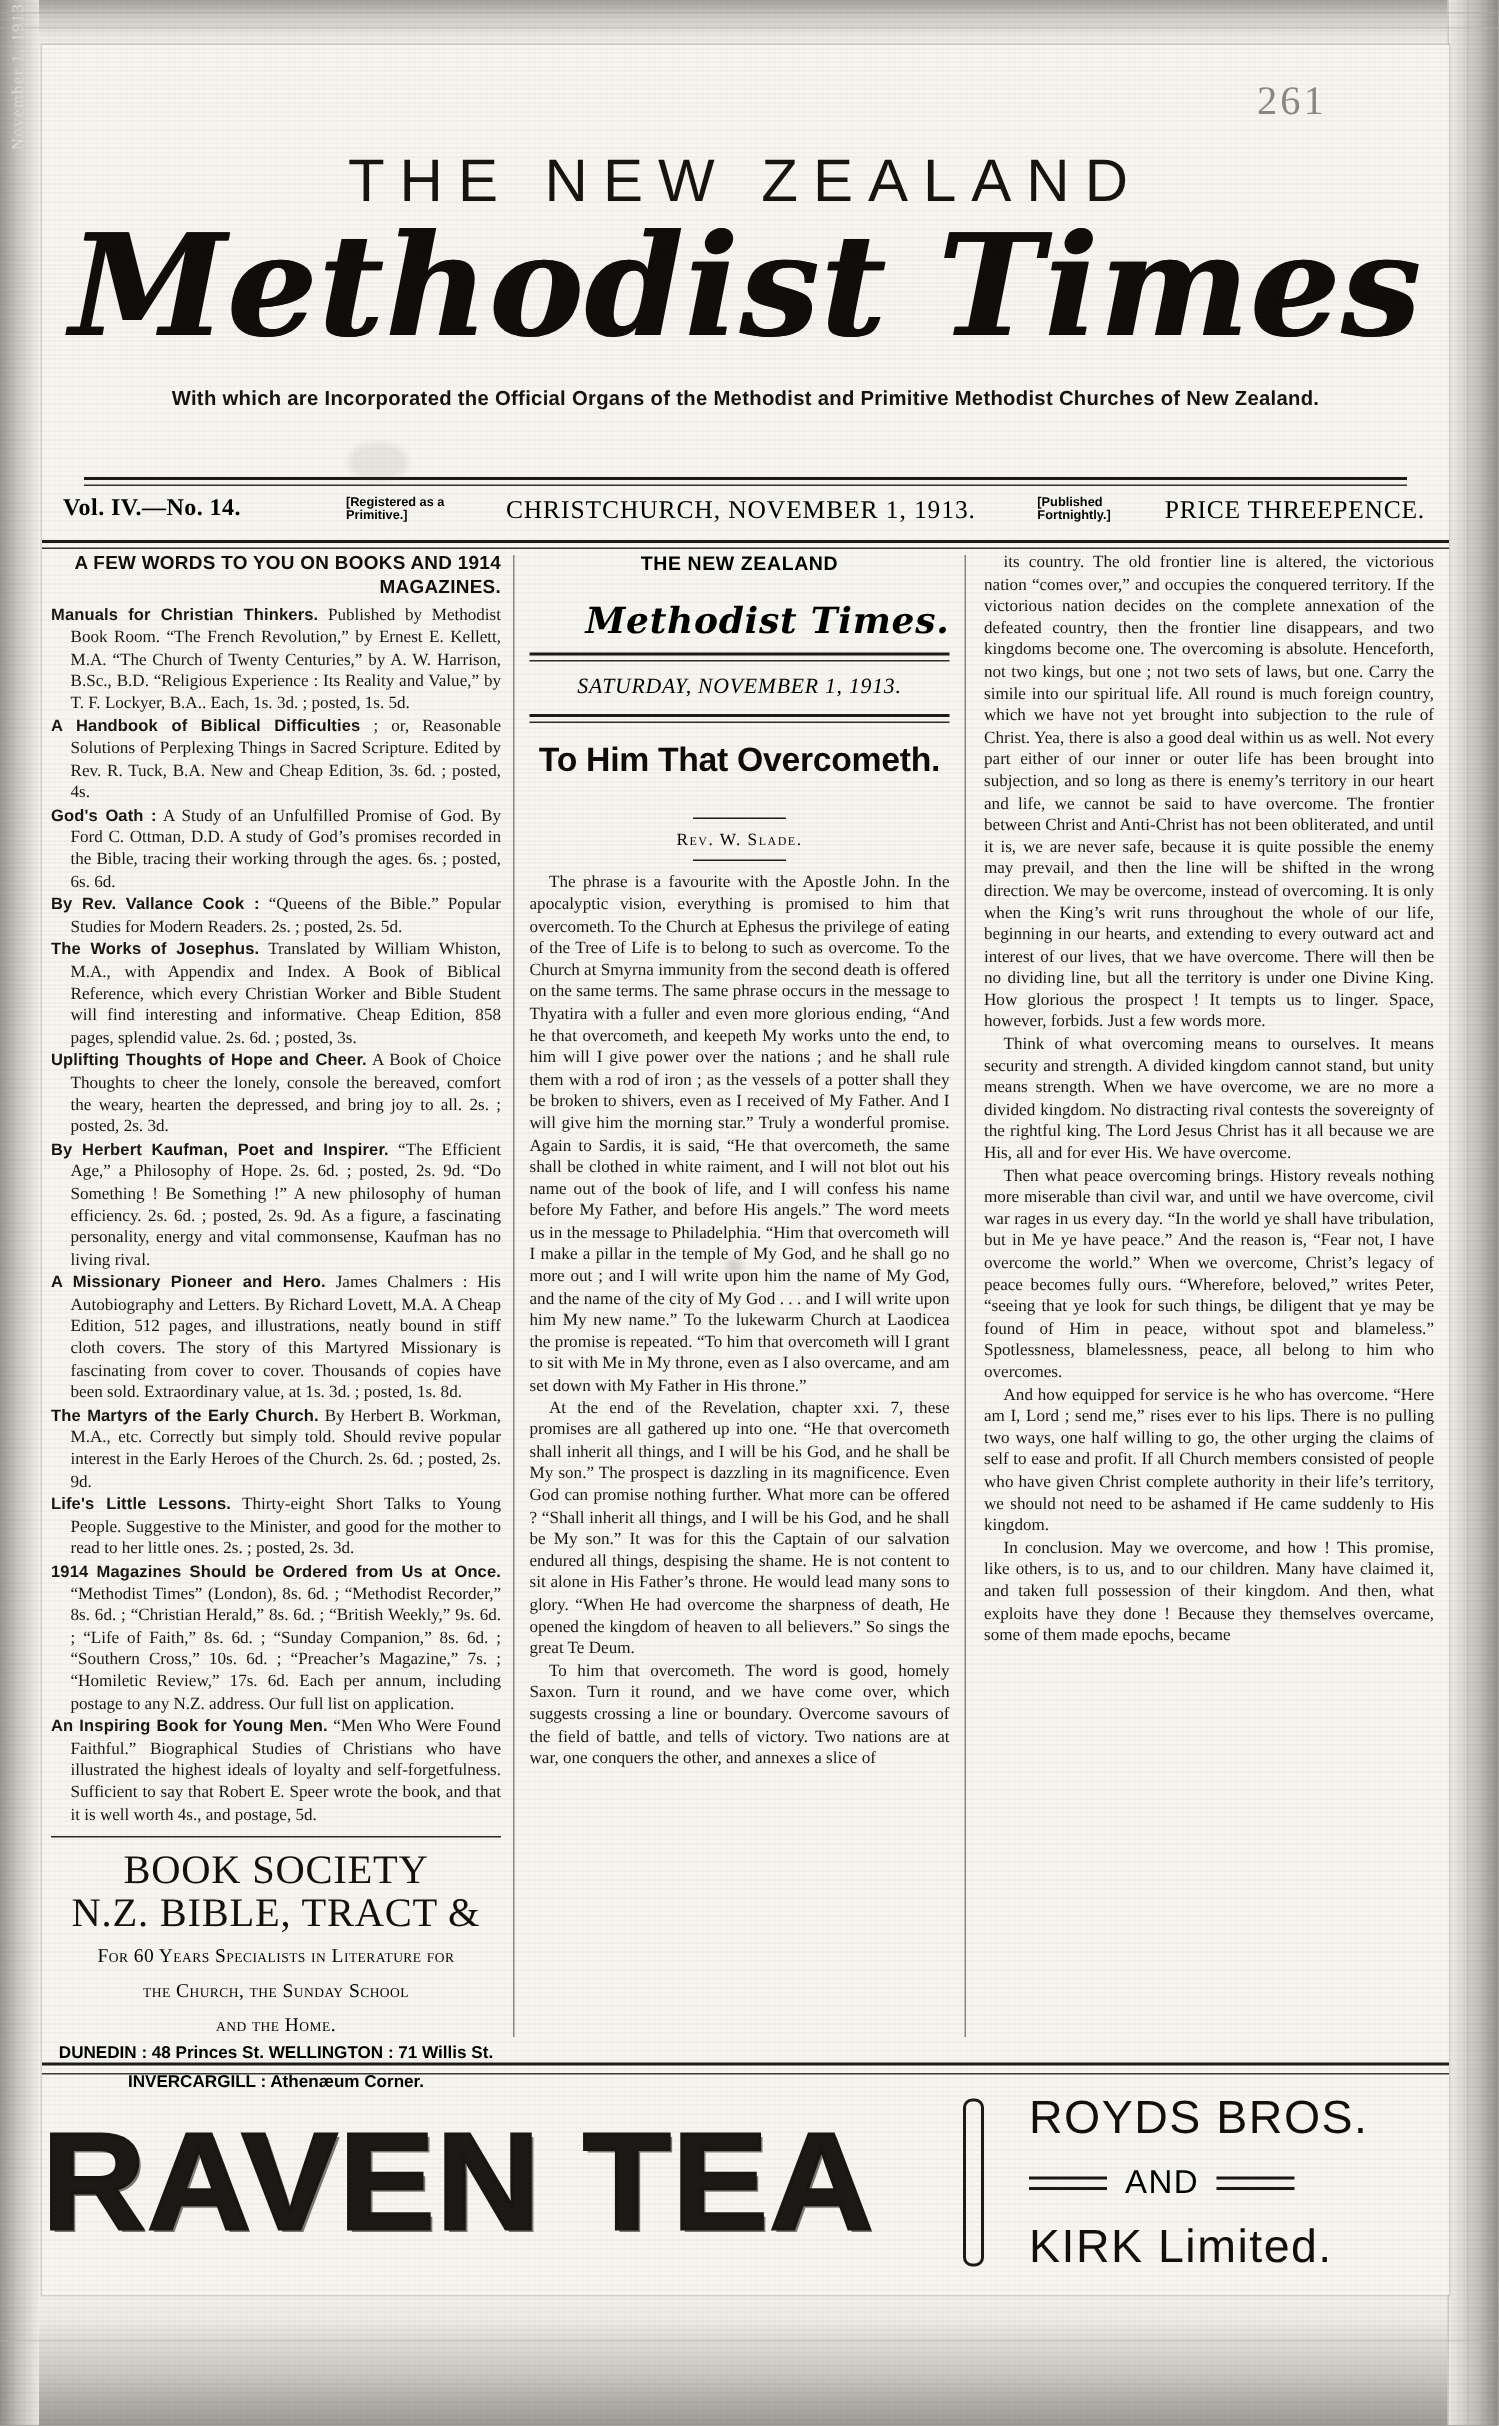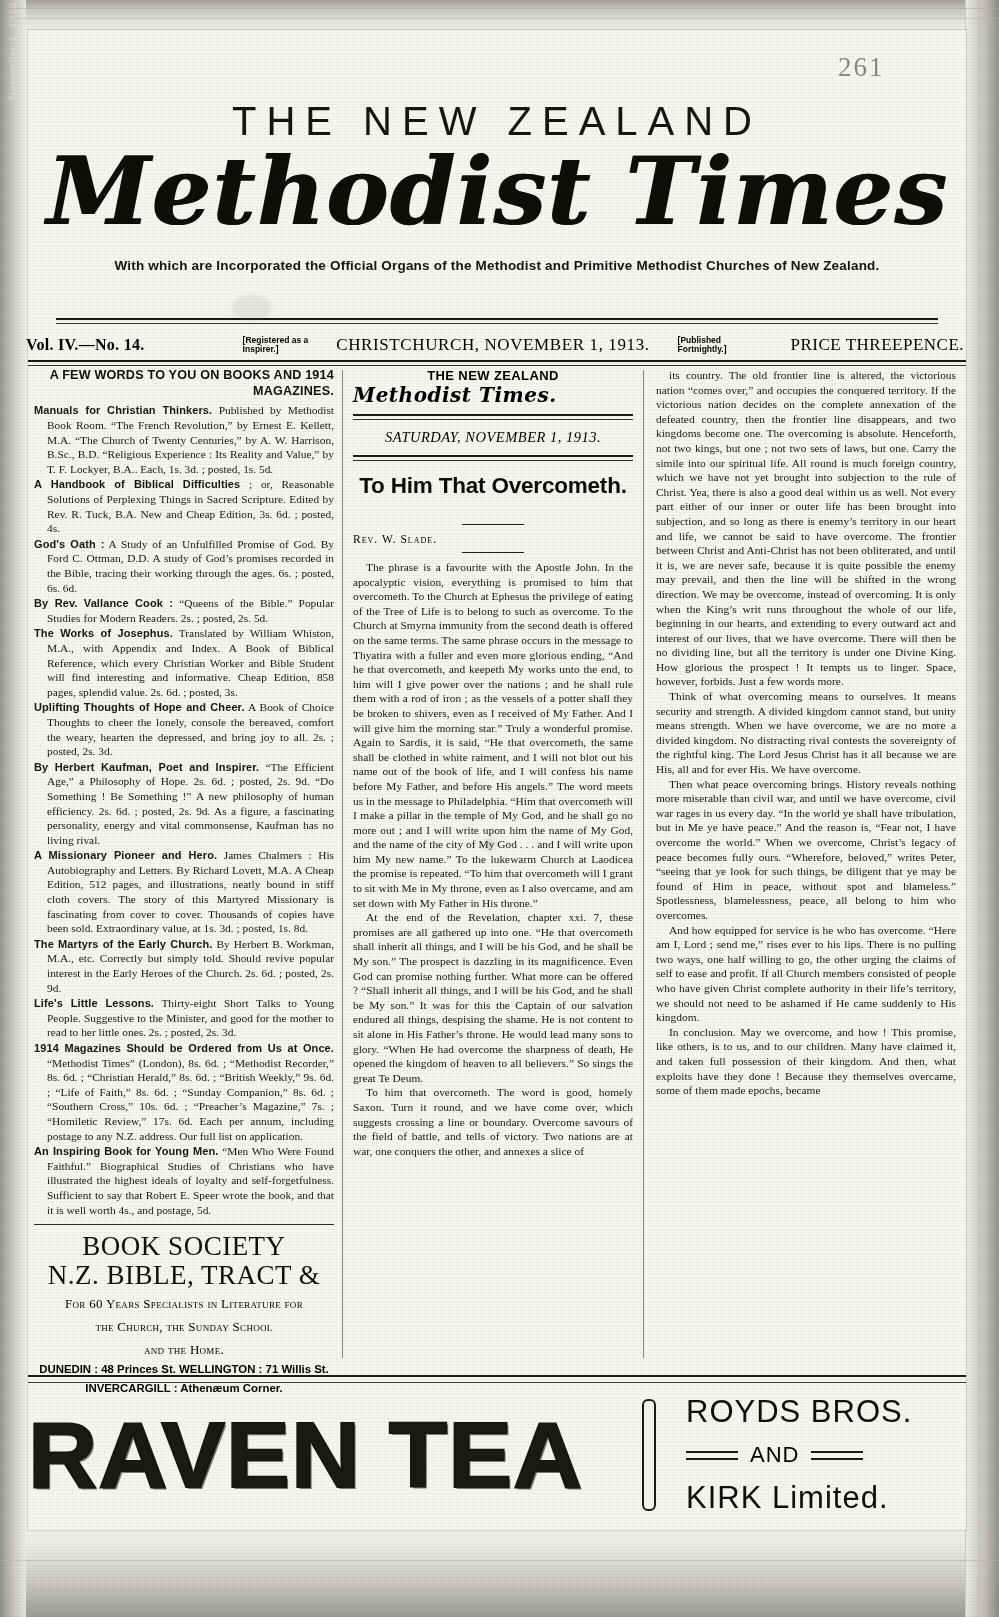--- a/index.html
+++ b/index.html
@@ -45,22 +45,22 @@
     color:#15140f;font-weight:400;line-height:1.05;}
   .mast-title{font-family:"DejaVu Serif",serif;font-weight:700;font-style:italic;
     font-size:94px;line-height:1.02;color:#0e0d0a;letter-spacing:1px;margin-top:2px;
     text-shadow:1px 0 0 #0e0d0a;}
   .mast-sub{font-family:"Liberation Sans",sans-serif;font-size:13.5px;font-weight:700;
     color:#14130f;margin-top:18px;letter-spacing:.2px;}
 
   .rule-double{margin:0 28px;border-top:2px solid #1b1a16;border-bottom:1px solid #35332d;height:3px;}
 
   
-  .dateline{position:absolute;left:12px;top:330px;width:938px;height:30px;
-    display:flex;align-items:center;gap:28px;}
+  .dateline{position:absolute;left:28px;top:330px;width:938px;height:30px;
+    display:flex;align-items:flex-start;}
   .dl-vol{font-size:16px;font-weight:700;font-family:"Liberation Serif",serif;
     letter-spacing:.3px;padding-left:14px;white-space:nowrap;}
   .dl-reg{font-family:"Liberation Sans",sans-serif;font-size:8.5px;font-weight:700;
     line-height:1.05;border:0;margin-left:70px;white-space:nowrap;}
   .dl-city{flex:1;text-align:center;font-size:17px;font-family:"Liberation Serif",serif;
     letter-spacing:.6px;white-space:nowrap;}
   .dl-freq{font-family:"Liberation Sans",sans-serif;font-size:8.5px;font-weight:700;
     line-height:1.05;white-space:nowrap;}
   .dl-price{font-size:17px;font-family:"Liberation Serif",serif;letter-spacing:.5px;
     padding-right:16px;margin-left:36px;white-space:nowrap;}
@@ -79,27 +79,27 @@
   
   .ad-head{font-family:"Liberation Sans",sans-serif;font-weight:700;font-size:12.6px;
     text-align:right;line-height:1.25;letter-spacing:.2px;color:#100f0b;margin-bottom:4px;}
   .book{margin-bottom:1px;text-indent:-13px;padding-left:13px;}
   .bk-t{font-family:"Liberation Sans",sans-serif;font-weight:700;font-size:11px;
     letter-spacing:.1px;}
 
   
   .s-nz{font-family:"Liberation Sans",sans-serif;font-weight:700;font-size:13px;
     text-align:center;letter-spacing:.4px;}
-  .s-mt{font-family:"DejaVu Serif",serif;font-weight:700;font-style:italic;font-size:20px;
-    text-align:left;line-height:1.1;margin-top:1px;letter-spacing:.5px;}
+  .s-mt{font-family:"DejaVu Serif",serif;font-weight:700;font-style:italic;font-size:24px;
+    text-align:right;line-height:1.1;margin-top:18px;letter-spacing:.5px;}
   .s-date{font-family:"Liberation Serif",serif;font-style:italic;font-size:14.5px;
     text-align:center;letter-spacing:.5px;margin:9px 0 9px;}
   .s-title{font-family:"Liberation Sans",sans-serif;font-weight:700;font-size:22.5px;
     text-align:center;letter-spacing:-.2px;margin:12px 0 25px;color:#0d0c09;}
-  .s-author{text-align:left;font-size:11.5px;letter-spacing:1px;margin:8px 0 6px;
+  .s-author{text-align:center;font-size:11.5px;letter-spacing:1px;margin:8px 0 6px;
     font-variant:small-caps;}
   .short-rule{width:62px;height:0;border-top:1.4px solid #1d1c18;margin:7px auto;}
   .dbl-rule{width:100%;border-top:2px solid #1b1a16;border-bottom:1px solid #2e2d28;height:3px;margin:8px 0;}
 
   .p{margin:0;text-indent:13px;}
 
   
   .biblead{margin-top:7px;border-top:1px solid #2a2925;padding-top:7px;text-align:center;}
   .bl-1{font-family:"Liberation Serif",serif;font-size:27px;line-height:1.08;letter-spacing:.5px;
     color:#111009;}
@@ -158,21 +158,21 @@
   </div>
 
   <div style="position:absolute;left:28px;top:318px;width:938px;">
     <div class="rule-double"></div>
   </div>
 
   <div class="dateline">
     <div class="dl-vol">Vol. IV.—No. 14.</div>
     <div class="dl-reg">
       <div>[Registered as a</div>
-      <div>Inspirer.]</div>
+      <div>Primitive.]</div>
     </div>
     <div class="dl-city">CHRISTCHURCH, NOVEMBER 1, 1913.</div>
     <div class="dl-freq">
       <div>[Published</div>
       <div>Fortnightly.]</div>
     </div>
     <div class="dl-price">PRICE THREEPENCE.</div>
   </div>
   <div style="position:absolute;left:28px;top:360px;width:938px;border-top:2px solid #1b1a16;border-bottom:1px solid #33322c;height:3px;"></div>
 

